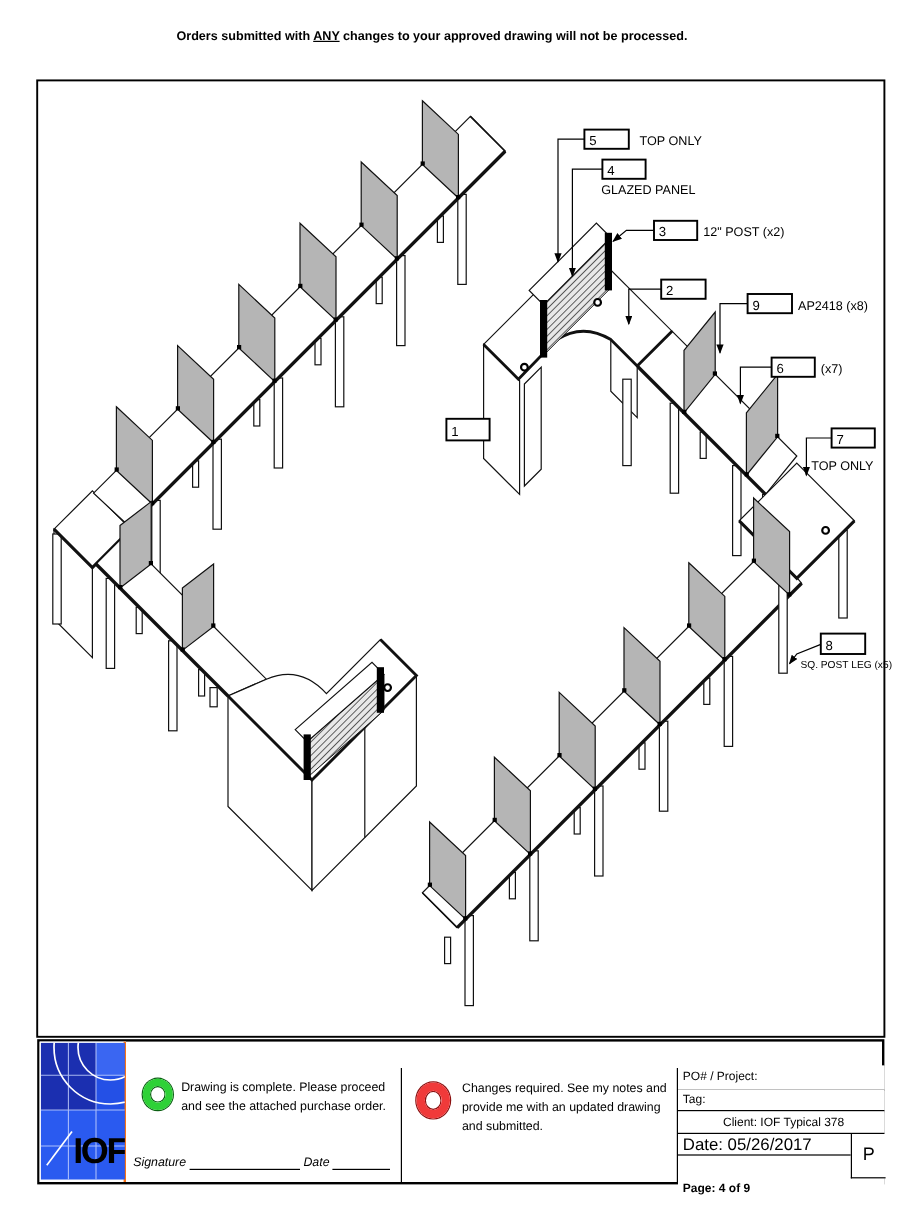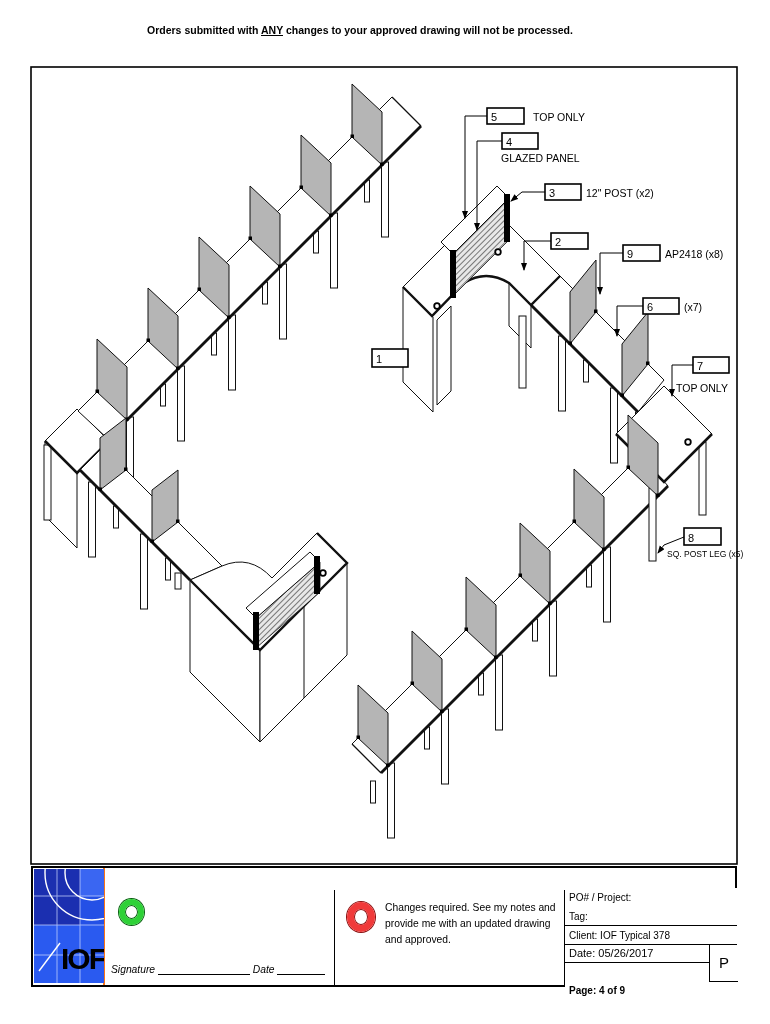--- a/index.html
+++ b/index.html
@@ -245,39 +245,43 @@
         <circle cx="58" cy="4" r="47"></circle>
         <line x1="5" y1="102" x2="26" y2="74"></line>
       </g>
       <text x="27" y="100" font-size="30" font-weight="bold" fill="#fff" letter-spacing="-2">IOF</text>
     </svg>
   </div>
 
 
   <div class="cell approve-cell">
     <div class="ring green"></div>
+    <div class="note">
+      <div>Drawing is complete. Please proceed</div>
+      <div>and see the attached purchase order.</div>
+    </div>
     <div class="sigrow">
       <span>Signature</span>
       <span class="uline" style="width:92px"></span>
       <span>Date</span>
       <span class="uline" style="width:48px"></span>
     </div>
   </div>
 
   <div class="cell reject-cell">
     <div class="ring red"></div>
     <div class="note">
       <div>Changes required. See my notes and</div>
       <div>provide me with an updated drawing</div>
-      <div>and approved.</div>
+      <div>and submitted.</div>
     </div>
   </div>
 
   <div class="cell rightcol">
     <div class="frow" style="top:0;height:21px;width:172px;line-height:20px;">PO# / Project:</div>
     <div class="frow" style="top:20px;height:18px;width:172px;line-height:17px;">Tag:</div>
-    <div class="frow" style="top:39px;height:18px;width:172px;line-height:17px;">Client: IOF Typical 378</div>
-    <div class="frow" style="top:57px;height:18px;width:144px;line-height:17px;font-size:11px;">Date: 05/26/2017</div>
+    <div class="frow" style="top:39px;height:18px;width:172px;line-height:17px;text-align:center;">Client: IOF Typical 378</div>
+    <div class="frow" style="top:57px;height:18px;width:144px;line-height:17px;font-size:14px;">Date: 05/26/2017</div>
     <div class="frow" style="top:93px;height:18px;width:144px;line-height:17px;font-size:11px;">CAD File: TYP-378</div>
     <div class="frow" style="top:93px;height:24px;width:172px;line-height:20px;border-bottom:none;font-weight:bold;">Page: 4 of 9</div>
     <div class="p-cell">P</div>
   </div>
 </div>
 
 </body></html>

